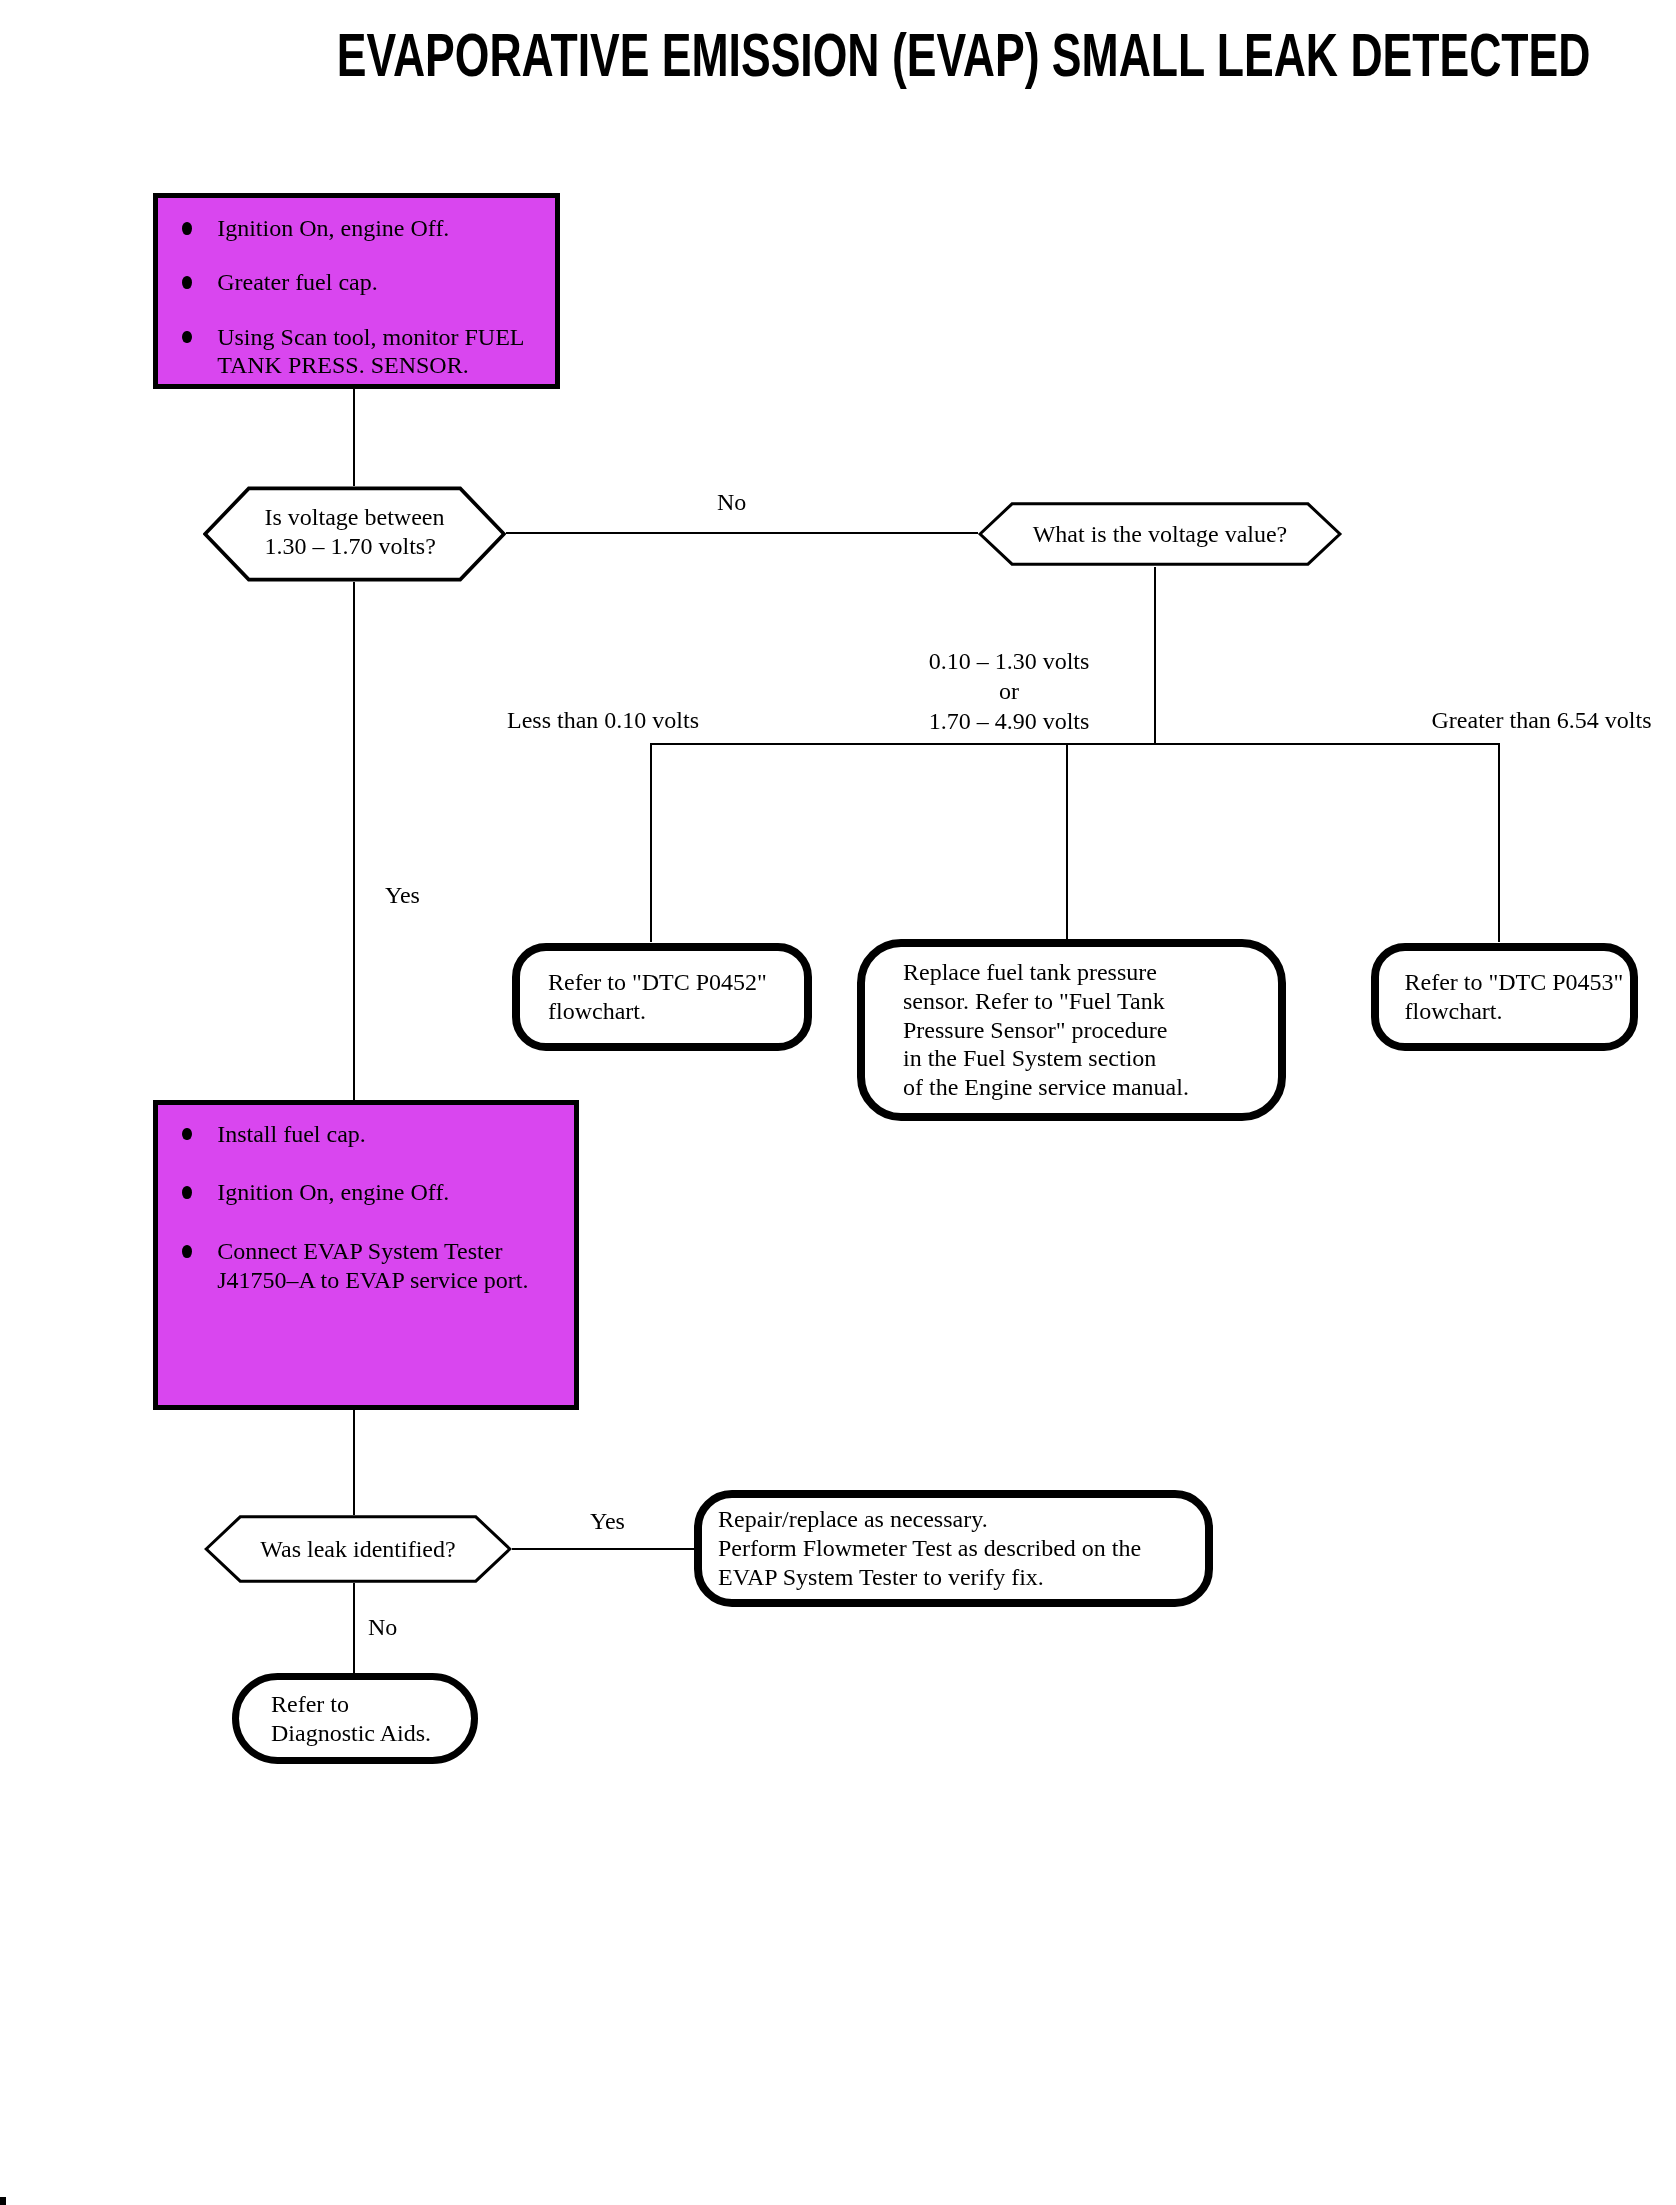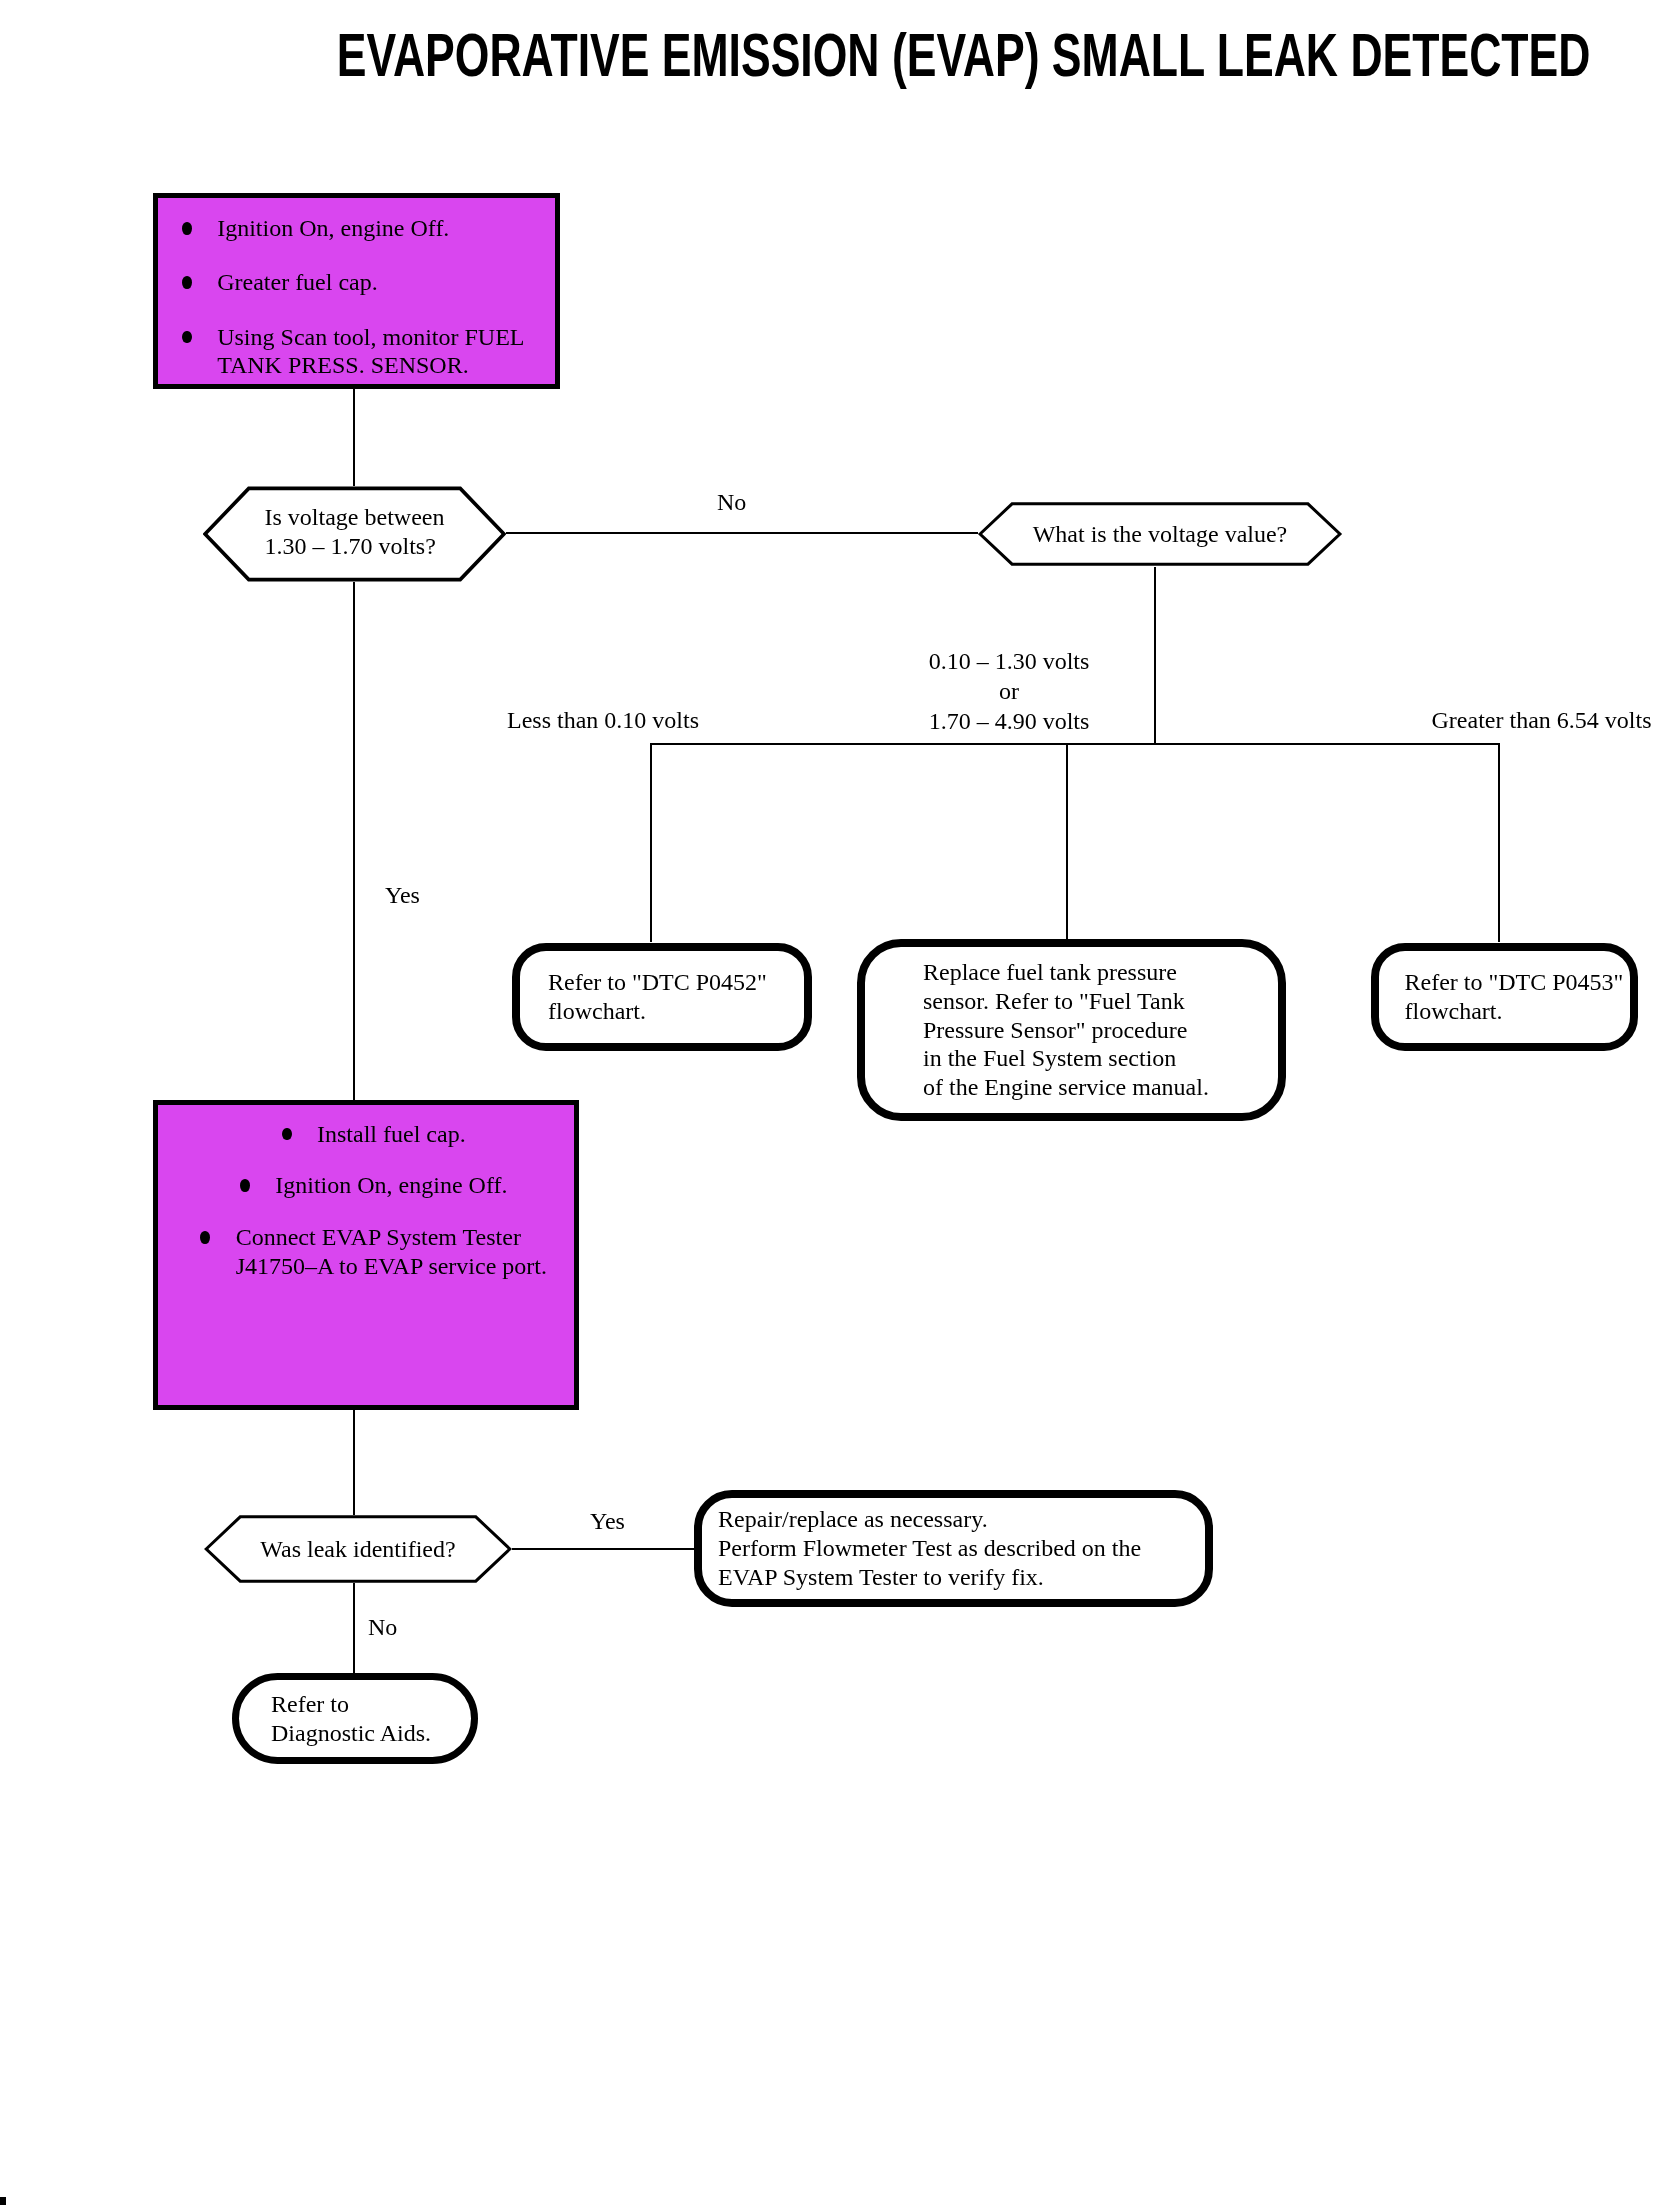--- a/index.html
+++ b/index.html
@@ -141,35 +141,35 @@
 1.70 – 4.90 volts</div>
   <div class="label center" style="left:1408px; top:705px; width:267px;">Greater than 6.54 volts</div>
 
   <div class="label" style="left:385px; top:880px;">Yes</div>
 
   <div class="round-box" style="left:512px; top:943px; width:300px; height:108px; border:8px solid #000; border-radius:34px; padding-left:28px;">
     <div class="txt">Refer to "DTC P0452"
 flowchart.</div>
   </div>
 
-  <div class="round-box" style="left:857px; top:939px; width:429px; height:182px; border:8.5px solid #000; border-radius:44px; padding-left:58px;">
+  <div class="round-box" style="left:857px; top:939px; width:429px; height:182px; border:8.5px solid #000; border-radius:44px; padding-left:38px;">
     <div class="txt">Replace fuel tank pressure
 sensor. Refer to "Fuel Tank
 Pressure Sensor" procedure
 in the Fuel System section
 of the Engine service manual.</div>
   </div>
 
   <div class="round-box" style="left:1371px; top:943px; width:267px; height:108px; border:8px solid #000; border-radius:34px; padding-left:25.5px;">
     <div class="txt">Refer to "DTC P0453"
 flowchart.</div>
   </div>
 
   <div class="rect-box" style="left:153px; top:1100px; width:426px; height:310px; padding:14.6px 8.5px 0 24px;">
-    <div class="bullets" style="gap:23px;align-items:center;">
+    <div class="bullets" style="gap:30px;">
       <div class="bullet-row">
         <span class="bullet-dot"></span>
         <div class="txt">Install fuel cap.</div>
       </div>
       <div class="bullet-row">
         <span class="bullet-dot"></span>
         <div class="txt">Ignition On, engine Off.</div>
       </div>
       <div class="bullet-row">
         <span class="bullet-dot"></span>

